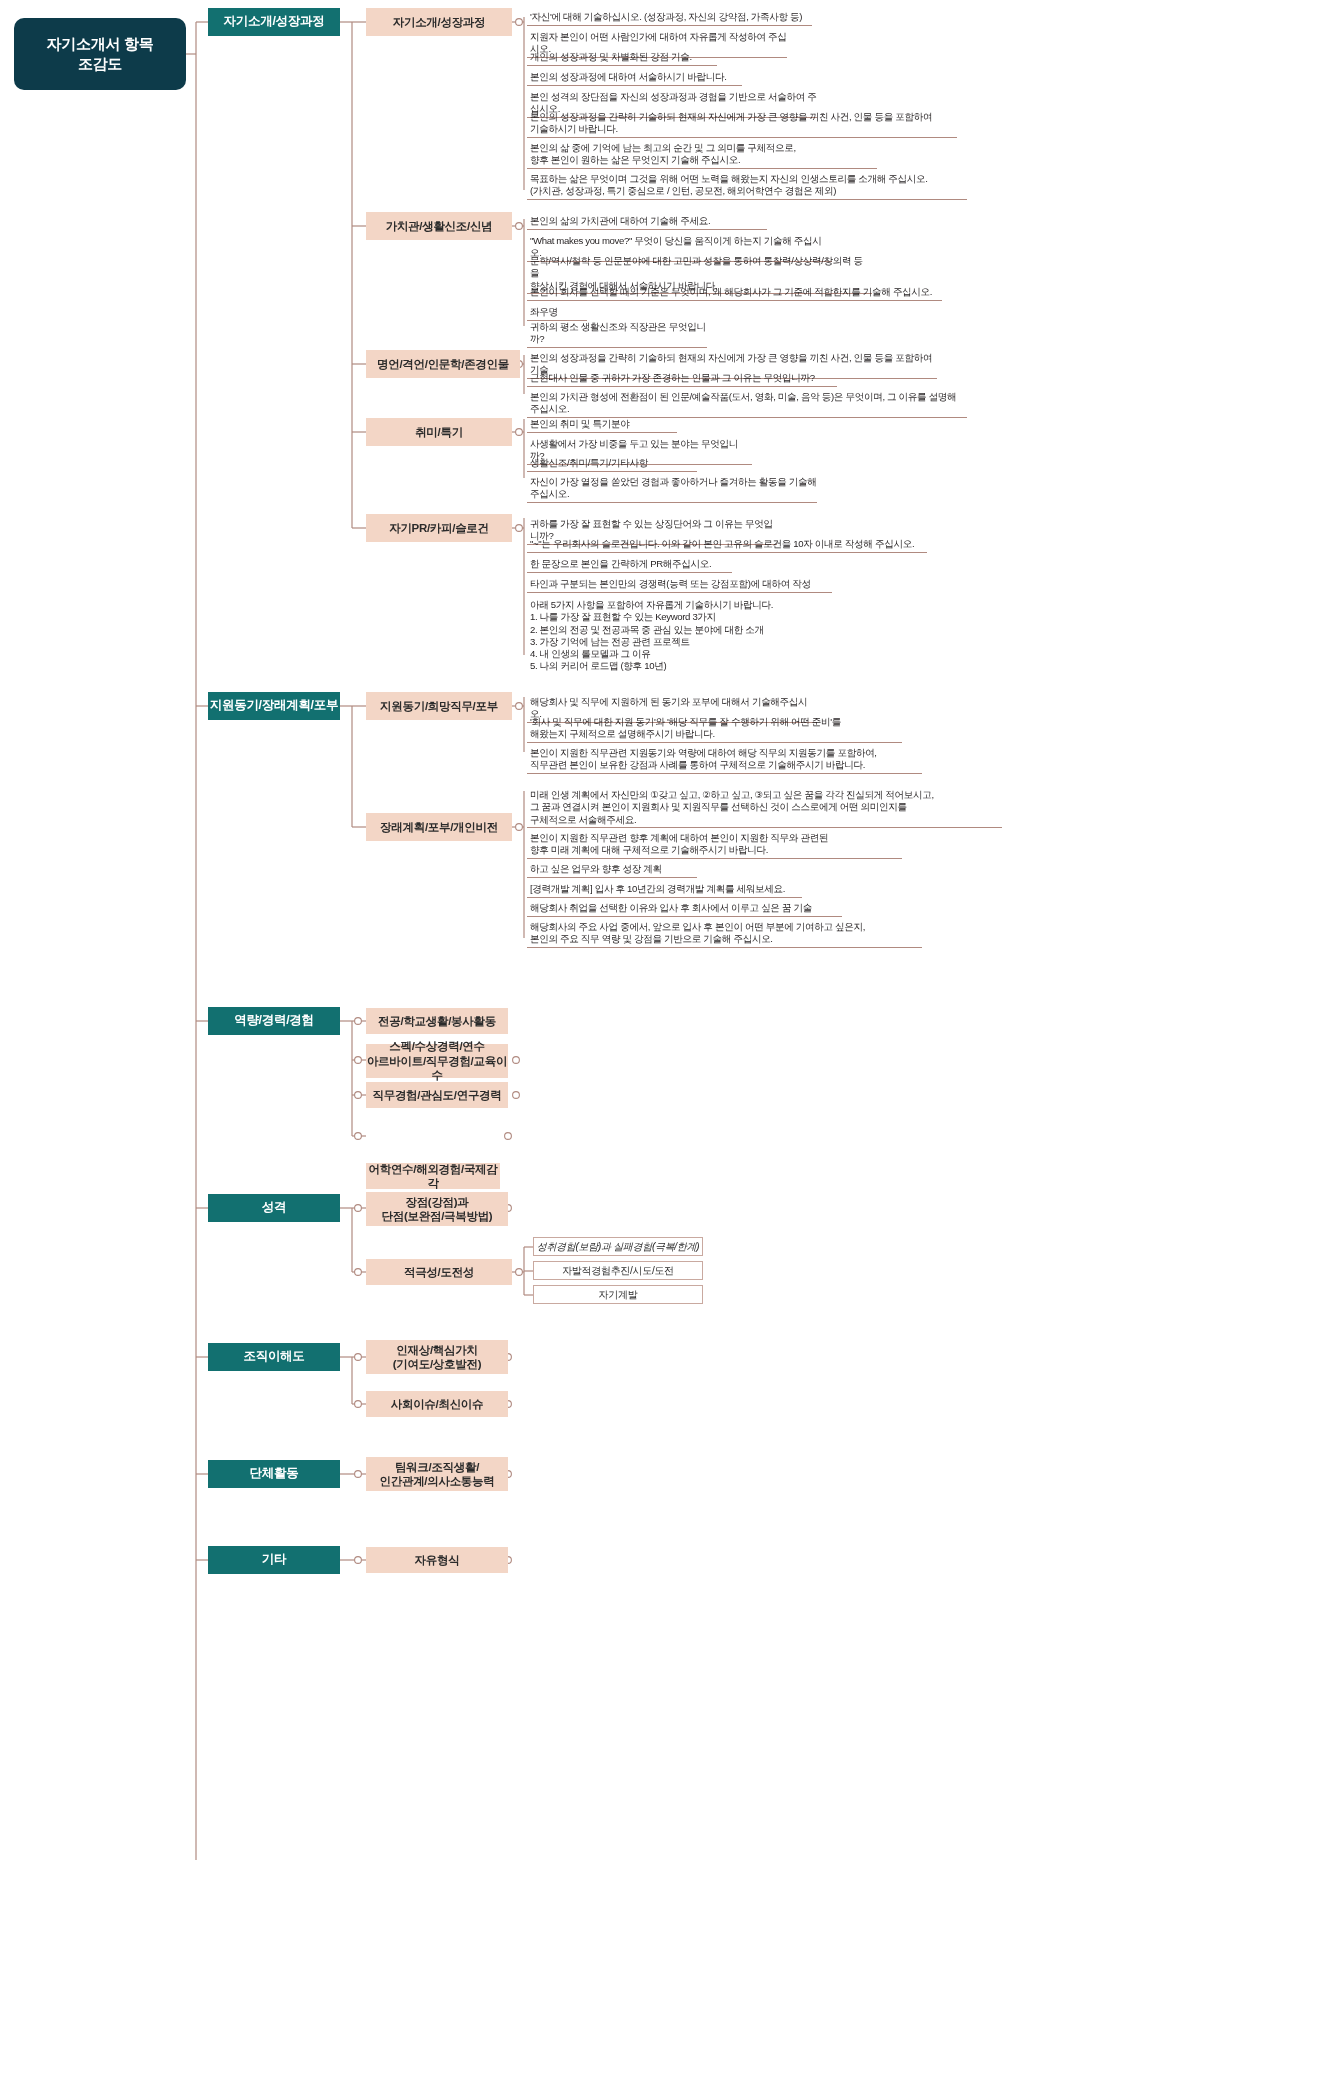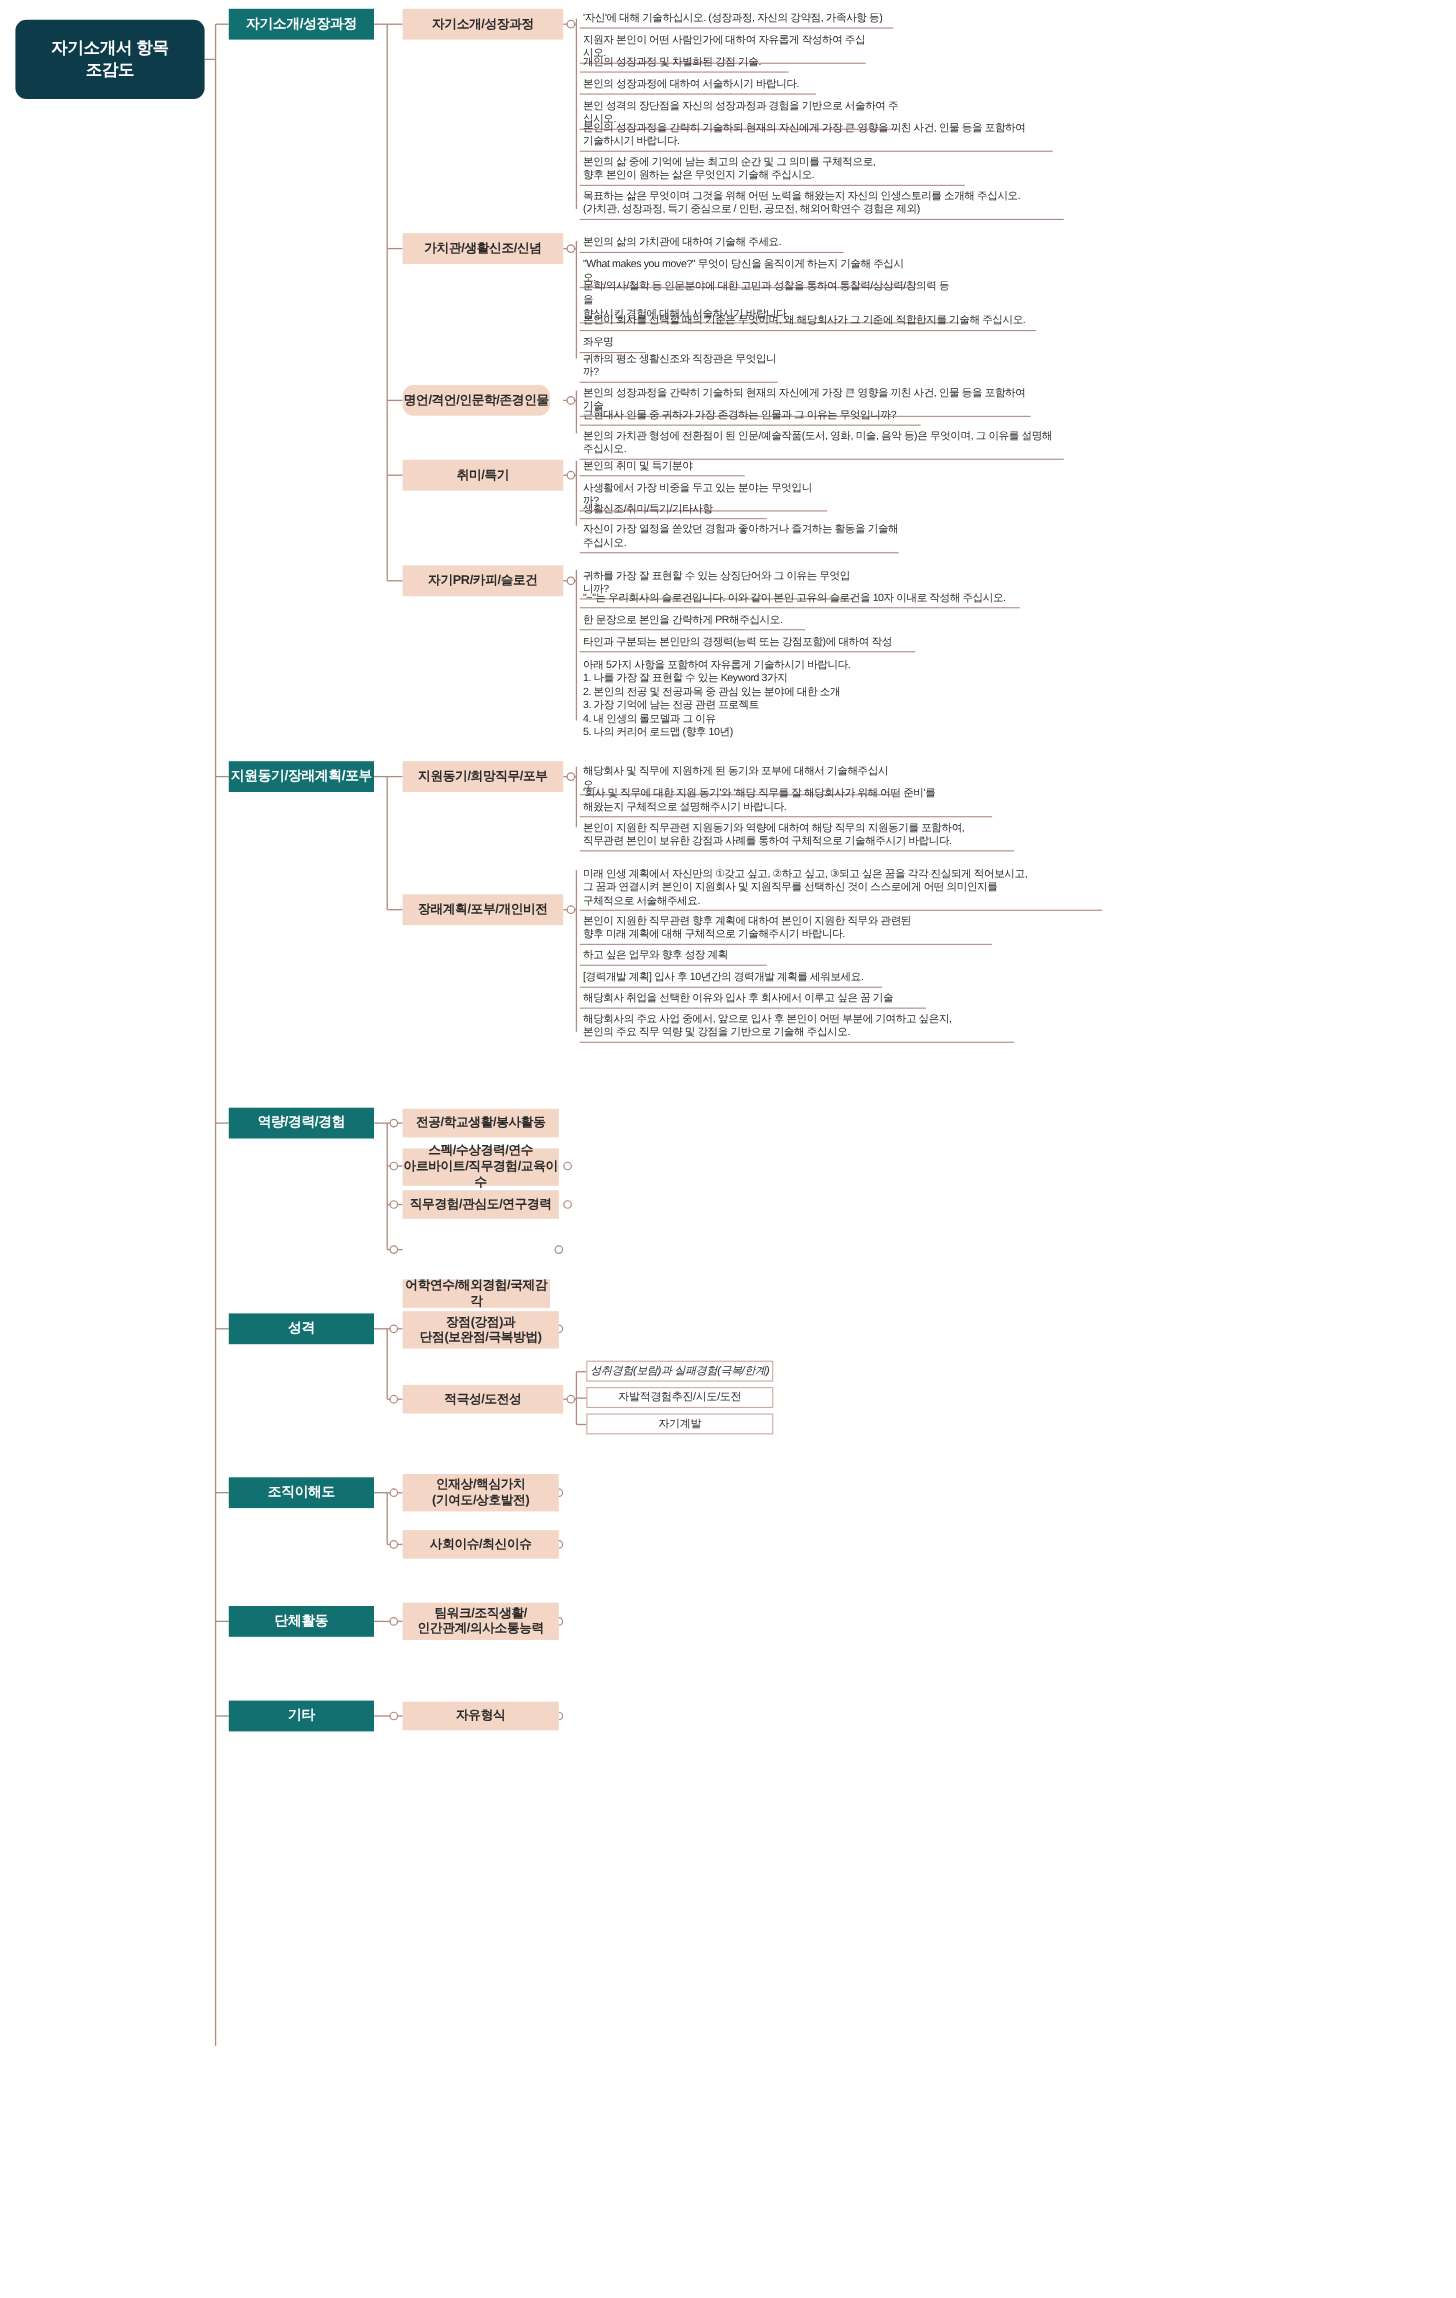--- a/index.html
+++ b/index.html
@@ -189,21 +189,21 @@
   <div class="l1" style="left:208px; top:1343px; width:132px; height:28px;">조직이해도</div>
 
   <div class="l1" style="left:208px; top:1460px; width:132px; height:28px;">단체활동</div>
 
   <div class="l1" style="left:208px; top:1546px; width:132px; height:28px;">기타</div>
 
   <div class="l2" style="left:366px; top:8px; width:146px; height:28px;">자기소개/성장과정</div>
 
   <div class="l2" style="left:366px; top:212px; width:146px; height:28px;">가치관/생활신조/신념</div>
 
-  <div class="l2" style="left:366px; top:350px; width:134px; height:28px;border-radius:10px;">명언/격언/인문학/존경인물</div>
+  <div class="l2" style="left:366px; top:350px; width:154px; height:28px;">명언/격언/인문학/존경인물</div>
 
   <div class="l2" style="left:366px; top:418px; width:146px; height:28px;">취미/특기</div>
 
   <div class="l2" style="left:366px; top:514px; width:146px; height:28px;">자기PR/카피/슬로건</div>
 
   <div class="l2" style="left:366px; top:692px; width:146px; height:28px;">지원동기/희망직무/포부</div>
 
   <div class="l2" style="left:366px; top:813px; width:146px; height:28px;">장래계획/포부/개인비전</div>
 
   <div class="l2" style="left:366px; top:1008px; width:142px; height:26px;">전공/학교생활/봉사활동</div>
@@ -268,21 +268,21 @@
   <div class="leaf" style="left:527px; top:558px; width:205px;">한 문장으로 본인을 간략하게 PR해주십시오.</div>
   <div class="leaf" style="left:527px; top:578px; width:305px;">타인과 구분되는 본인만의 경쟁력(능력 또는 강점포함)에 대하여 작성</div>
   <div class="leaf" style="left:527px; top:599px; width:250px; border-bottom:none;">아래 5가지 사항을 포함하여 자유롭게 기술하시기 바랍니다.
 1. 나를 가장 잘 표현할 수 있는 Keyword 3가지
 2. 본인의 전공 및 전공과목 중 관심 있는 분야에 대한 소개
 3. 가장 기억에 남는 전공 관련 프로젝트
 4. 내 인생의 롤모델과 그 이유
 5. 나의 커리어 로드맵 (향후 10년)</div>
 
   <div class="leaf" style="left:527px; top:696px; width:290px;">해당회사 및 직무에 지원하게 된 동기와 포부에 대해서 기술해주십시오.</div>
-  <div class="leaf" style="left:527px; top:716px; width:375px;">'회사 및 직무에 대한 지원 동기'와 '해당 직무를 잘 해당회사가 위해 어떤 준비'를
+  <div class="leaf" style="left:527px; top:716px; width:375px;">'회사 및 직무에 대한 지원 동기'와 '해당 직무를 잘 수행하기 위해 어떤 준비'를
 해왔는지 구체적으로 설명해주시기 바랍니다.</div>
   <div class="leaf" style="left:527px; top:747px; width:395px;">본인이 지원한 직무관련 지원동기와 역량에 대하여 해당 직무의 지원동기를 포함하여,
 직무관련 본인이 보유한 강점과 사례를 통하여 구체적으로 기술해주시기 바랍니다.</div>
 
   <div class="leaf" style="left:527px; top:789px; width:475px;">미래 인생 계획에서 자신만의 ①갖고 싶고, ②하고 싶고, ③되고 싶은 꿈을 각각 진실되게 적어보시고,
 그 꿈과 연결시켜 본인이 지원회사 및 지원직무를 선택하신 것이 스스로에게 어떤 의미인지를
 구체적으로 서술해주세요.</div>
   <div class="leaf" style="left:527px; top:832px; width:375px;">본인이 지원한 직무관련 향후 계획에 대하여 본인이 지원한 직무와 관련된
 향후 미래 계획에 대해 구체적으로 기술해주시기 바랍니다.</div>
   <div class="leaf" style="left:527px; top:863px; width:170px;">하고 싶은 업무와 향후 성장 계획</div>

